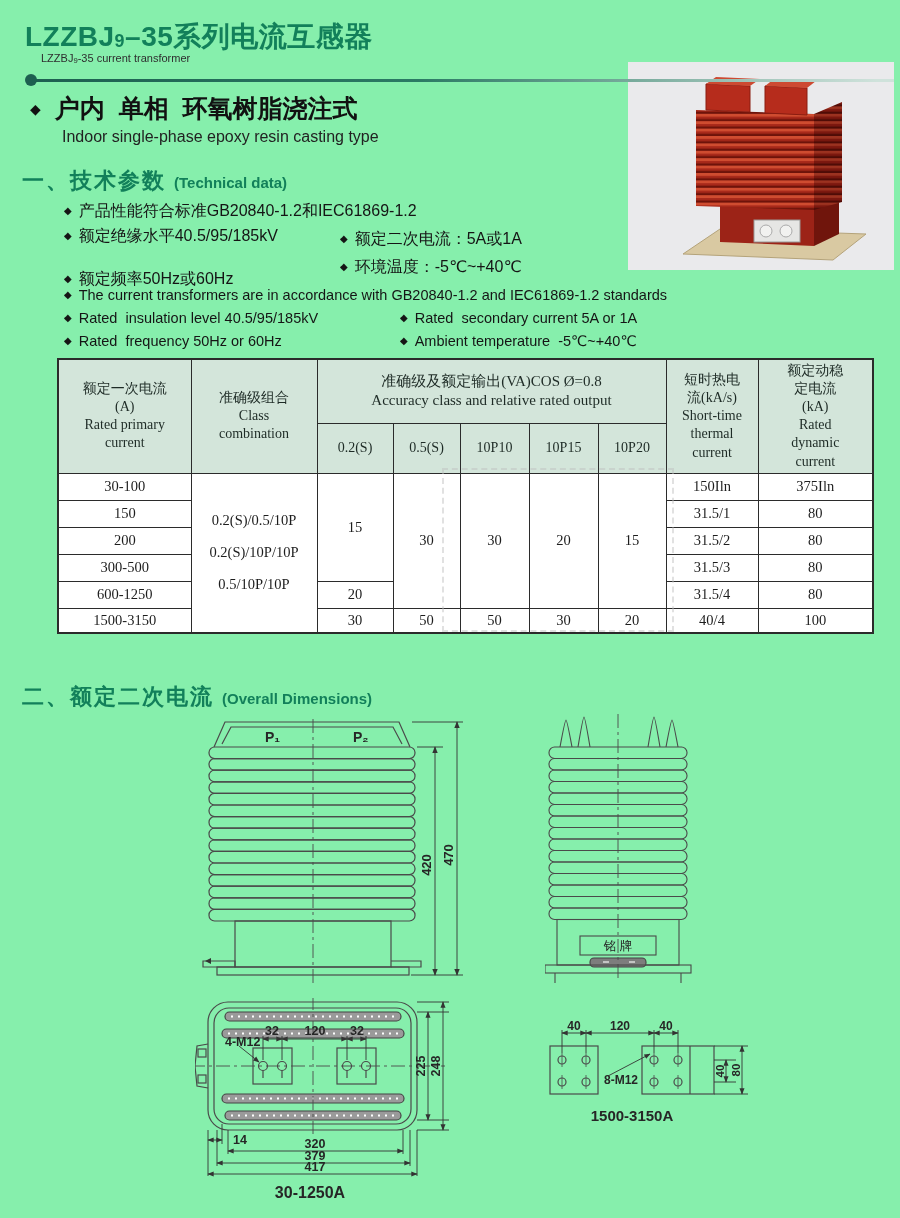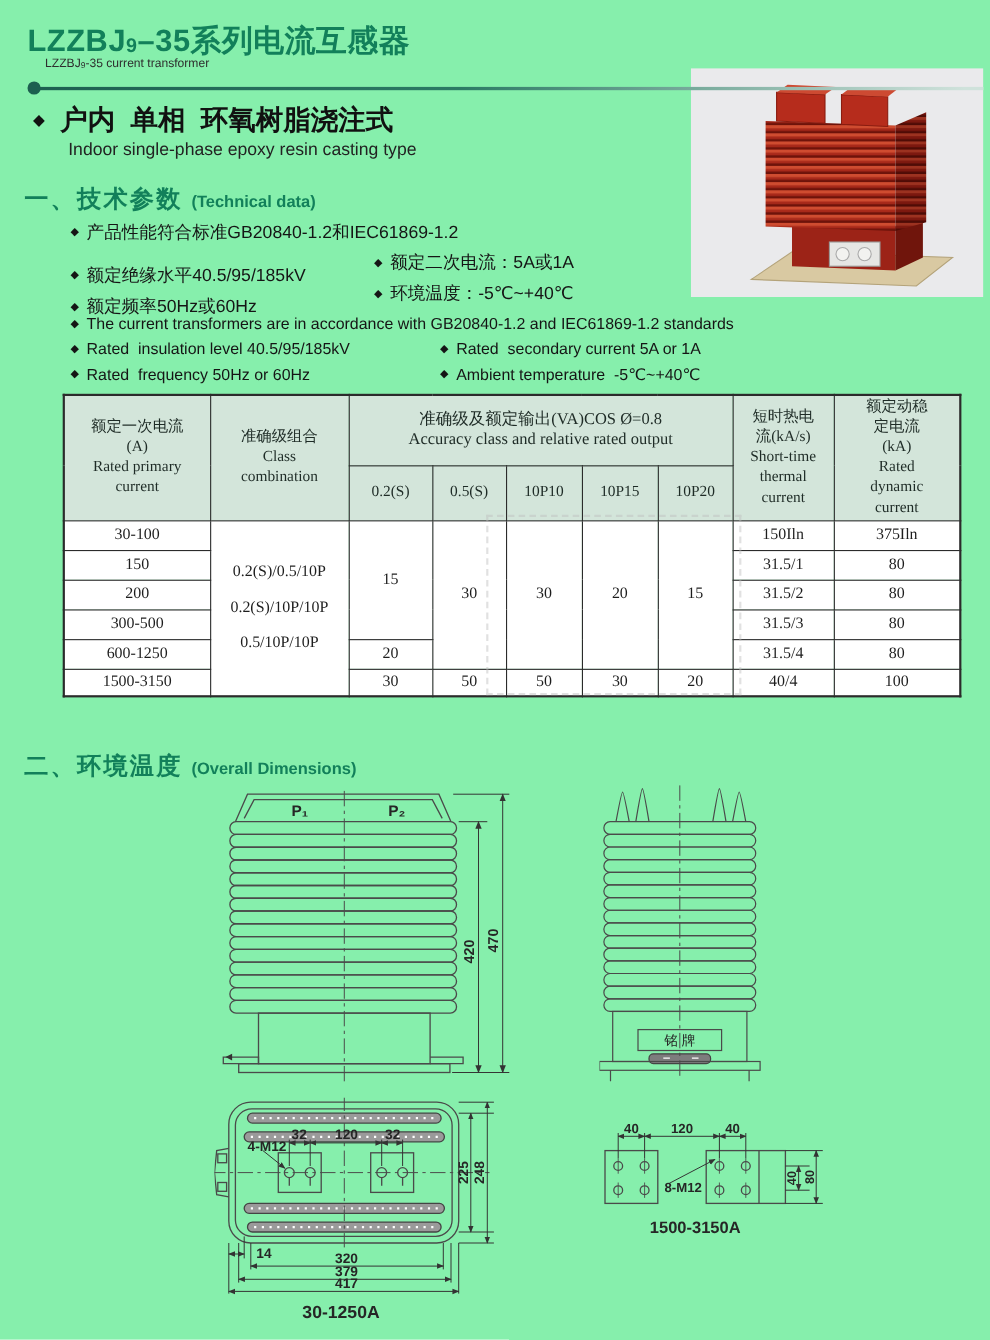--- a/index.html
+++ b/index.html
@@ -90,21 +90,21 @@
   </svg>
 
   <div class="prod-head"><span class="dia">◆</span><span>户内  单相  环氧树脂浇注式</span></div>
   <div class="prod-head-en">Indoor single-phase epoxy resin casting type</div>
 
   <div class="sec-head" id="sec1">
     <span class="cn">一、技术参数</span><span class="en">(Technical data)</span>
   </div>
 
   <div class="bullet" style="left:64px;top:201px;"><span class="dia">◆</span><span>产品性能符合标准GB20840-1.2和IEC61869-1.2</span></div>
-  <div class="bullet" style="left:64px;top:240px;"><span class="dia">◆</span><span>额定绝缘水平40.5/95/185kV</span></div>
+  <div class="bullet" style="left:64px;top:226px;"><span class="dia">◆</span><span>额定绝缘水平40.5/95/185kV</span></div>
   <div class="bullet" style="left:340px;top:229px;"><span class="dia">◆</span><span>额定二次电流：5A或1A</span></div>
   <div class="bullet" style="left:64px;top:269px;"><span class="dia">◆</span><span>额定频率50Hz或60Hz</span></div>
   <div class="bullet" style="left:340px;top:257px;"><span class="dia">◆</span><span>环境温度：-5℃~+40℃</span></div>
   <div class="bullet en" style="left:64px;top:287px;"><span class="dia">◆</span><span>The current transformers are in accordance with GB20840-1.2 and IEC61869-1.2 standards</span></div>
   <div class="bullet en" style="left:64px;top:310px;"><span class="dia">◆</span><span>Rated  insulation level 40.5/95/185kV</span></div>
   <div class="bullet en" style="left:400px;top:310px;"><span class="dia">◆</span><span>Rated  secondary current 5A or 1A</span></div>
   <div class="bullet en" style="left:64px;top:333px;"><span class="dia">◆</span><span>Rated  frequency 50Hz or 60Hz</span></div>
   <div class="bullet en" style="left:400px;top:333px;"><span class="dia">◆</span><span>Ambient temperature  -5℃~+40℃</span></div>
 
   <table id="spec-table">
@@ -195,21 +195,21 @@
         <td>40/4</td>
         <td>100</td>
       </tr>
     </tbody>
   </table>
 
   <div class="watermark"></div>
 
 
   <div class="sec-head" id="sec2">
-    <span class="cn">二、环境温度</span><span class="en">(Overall  Dimensions)</span>
+    <span class="cn">二、额定二次电流</span><span class="en">(Overall  Dimensions)</span>
   </div>
 
   <svg class="dwg" style="left:195px;top:715px;" width="270" height="280" viewBox="0 0 270 280">
     <defs>
       <marker id="arwF" viewBox="0 0 10 10" refX="9" refY="5" markerWidth="8" markerHeight="8" orient="auto-start-reverse">
         <path d="M0,1 L10,5 L0,9 z" fill="#333"></path>
       </marker>
     </defs>
     <g stroke="#4a4a4a" fill="none" stroke-width="1.2">
       <path d="M19,32 L30,7 L204,7 L215,32"></path>

